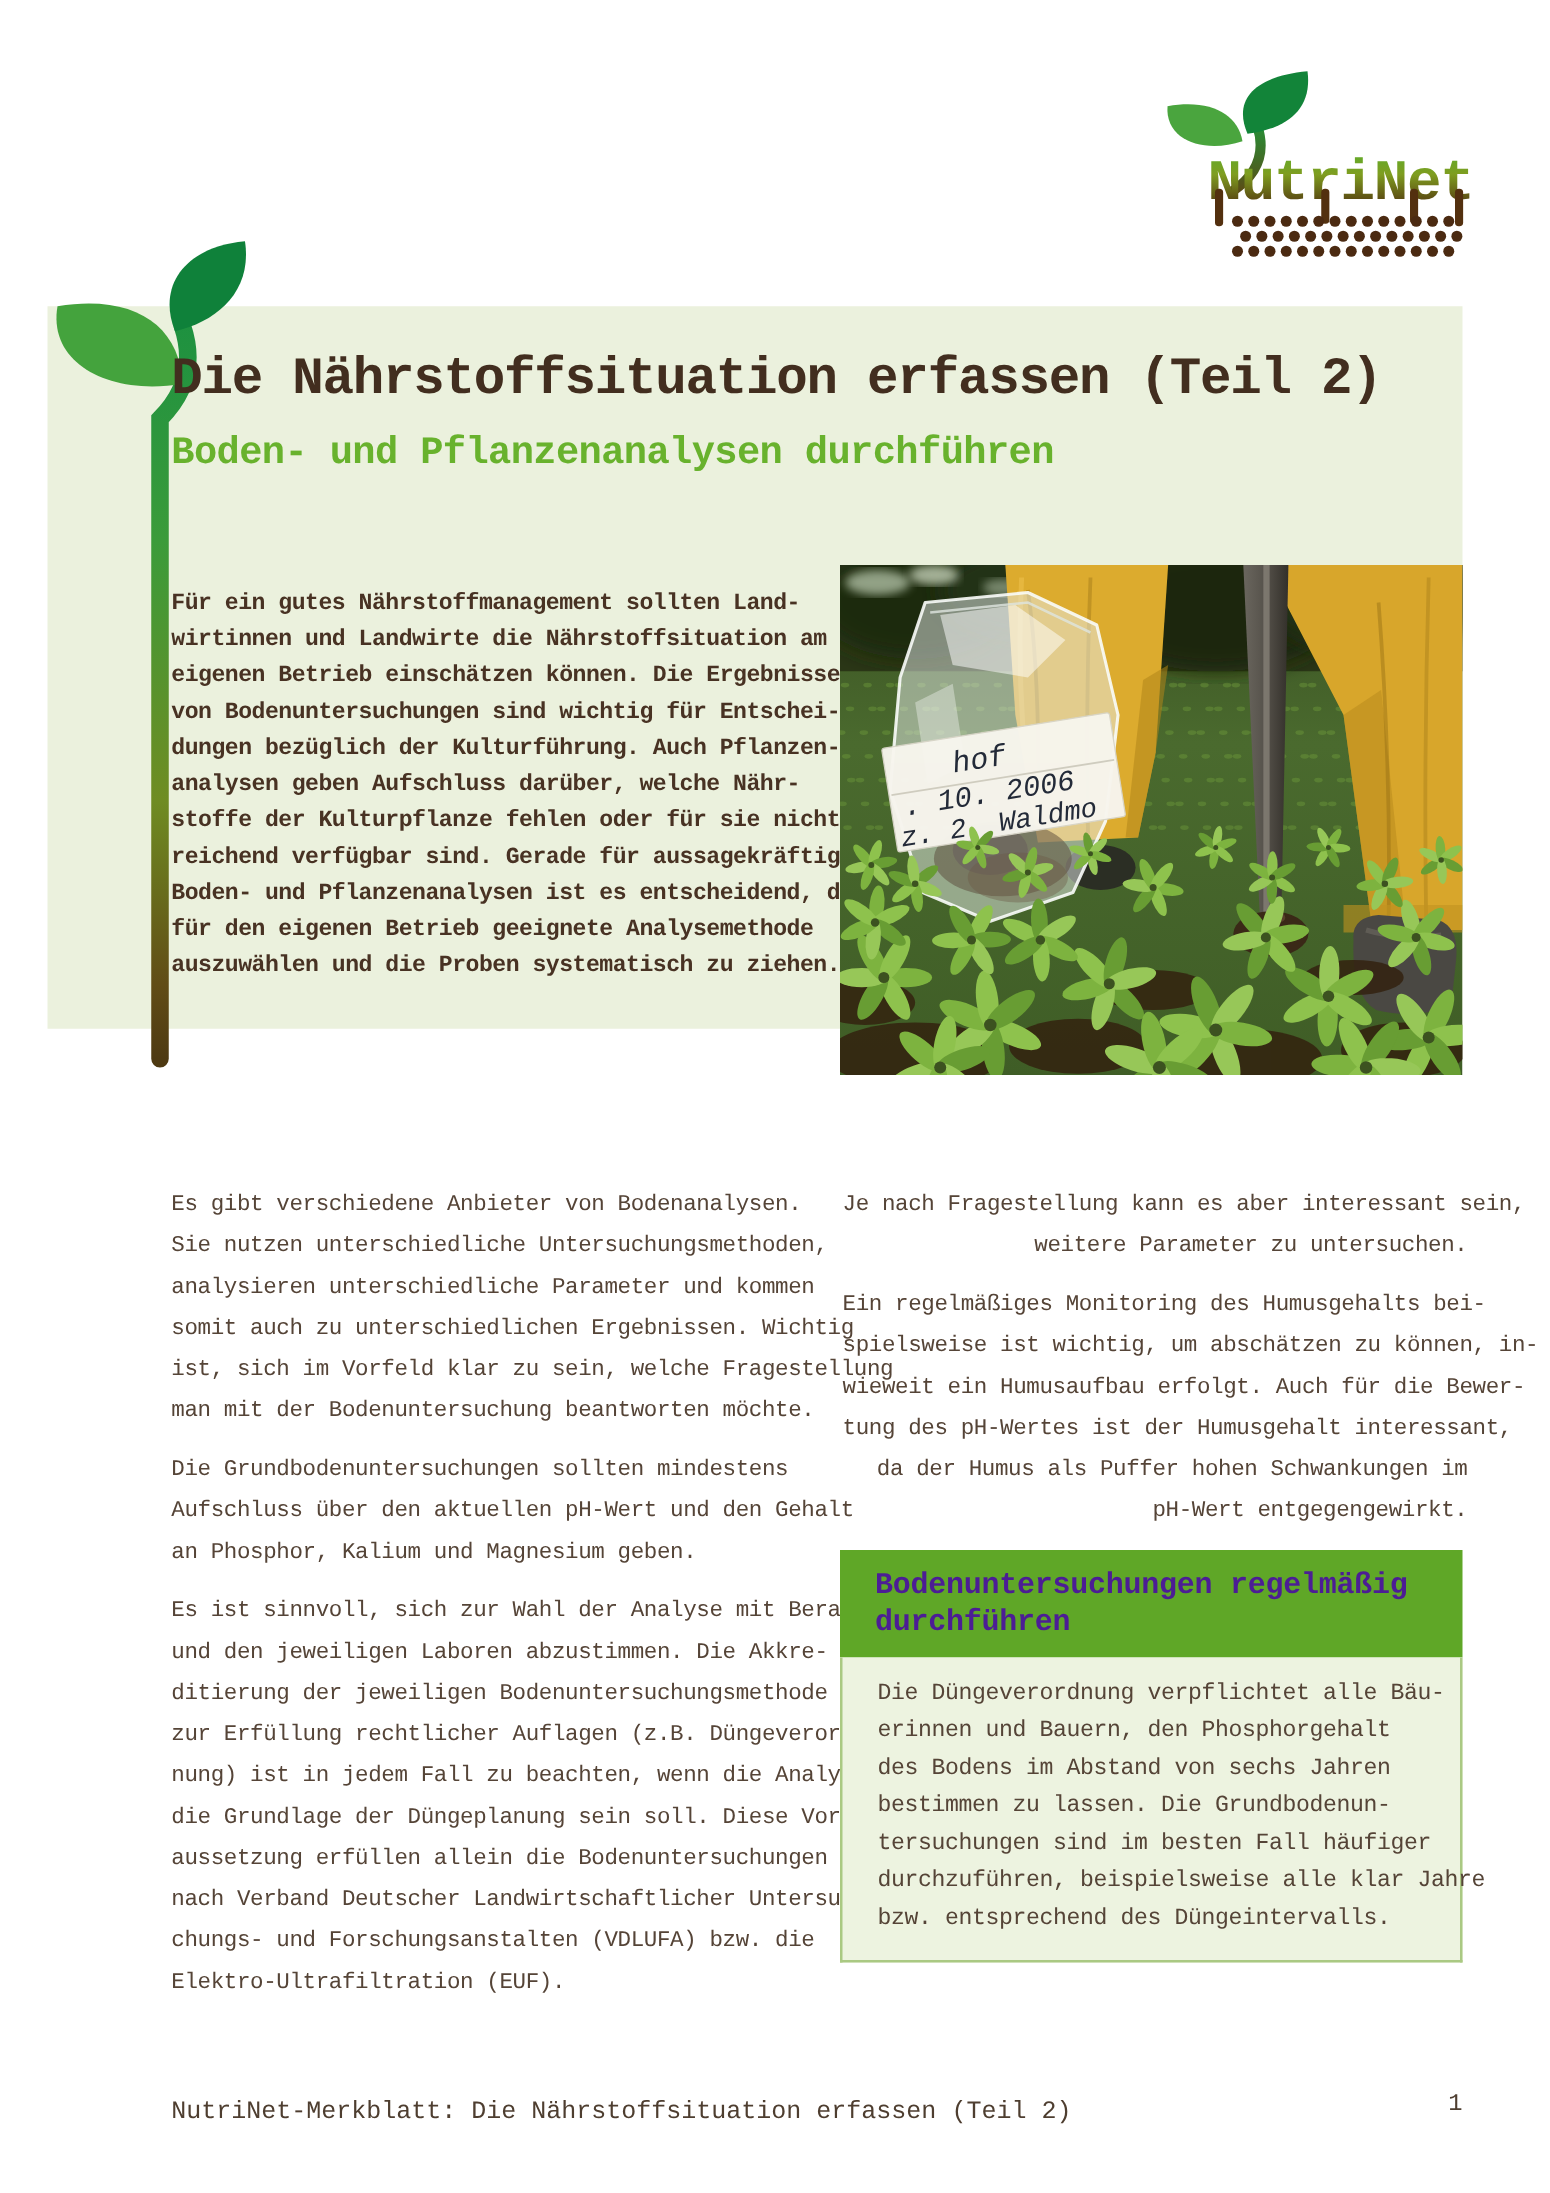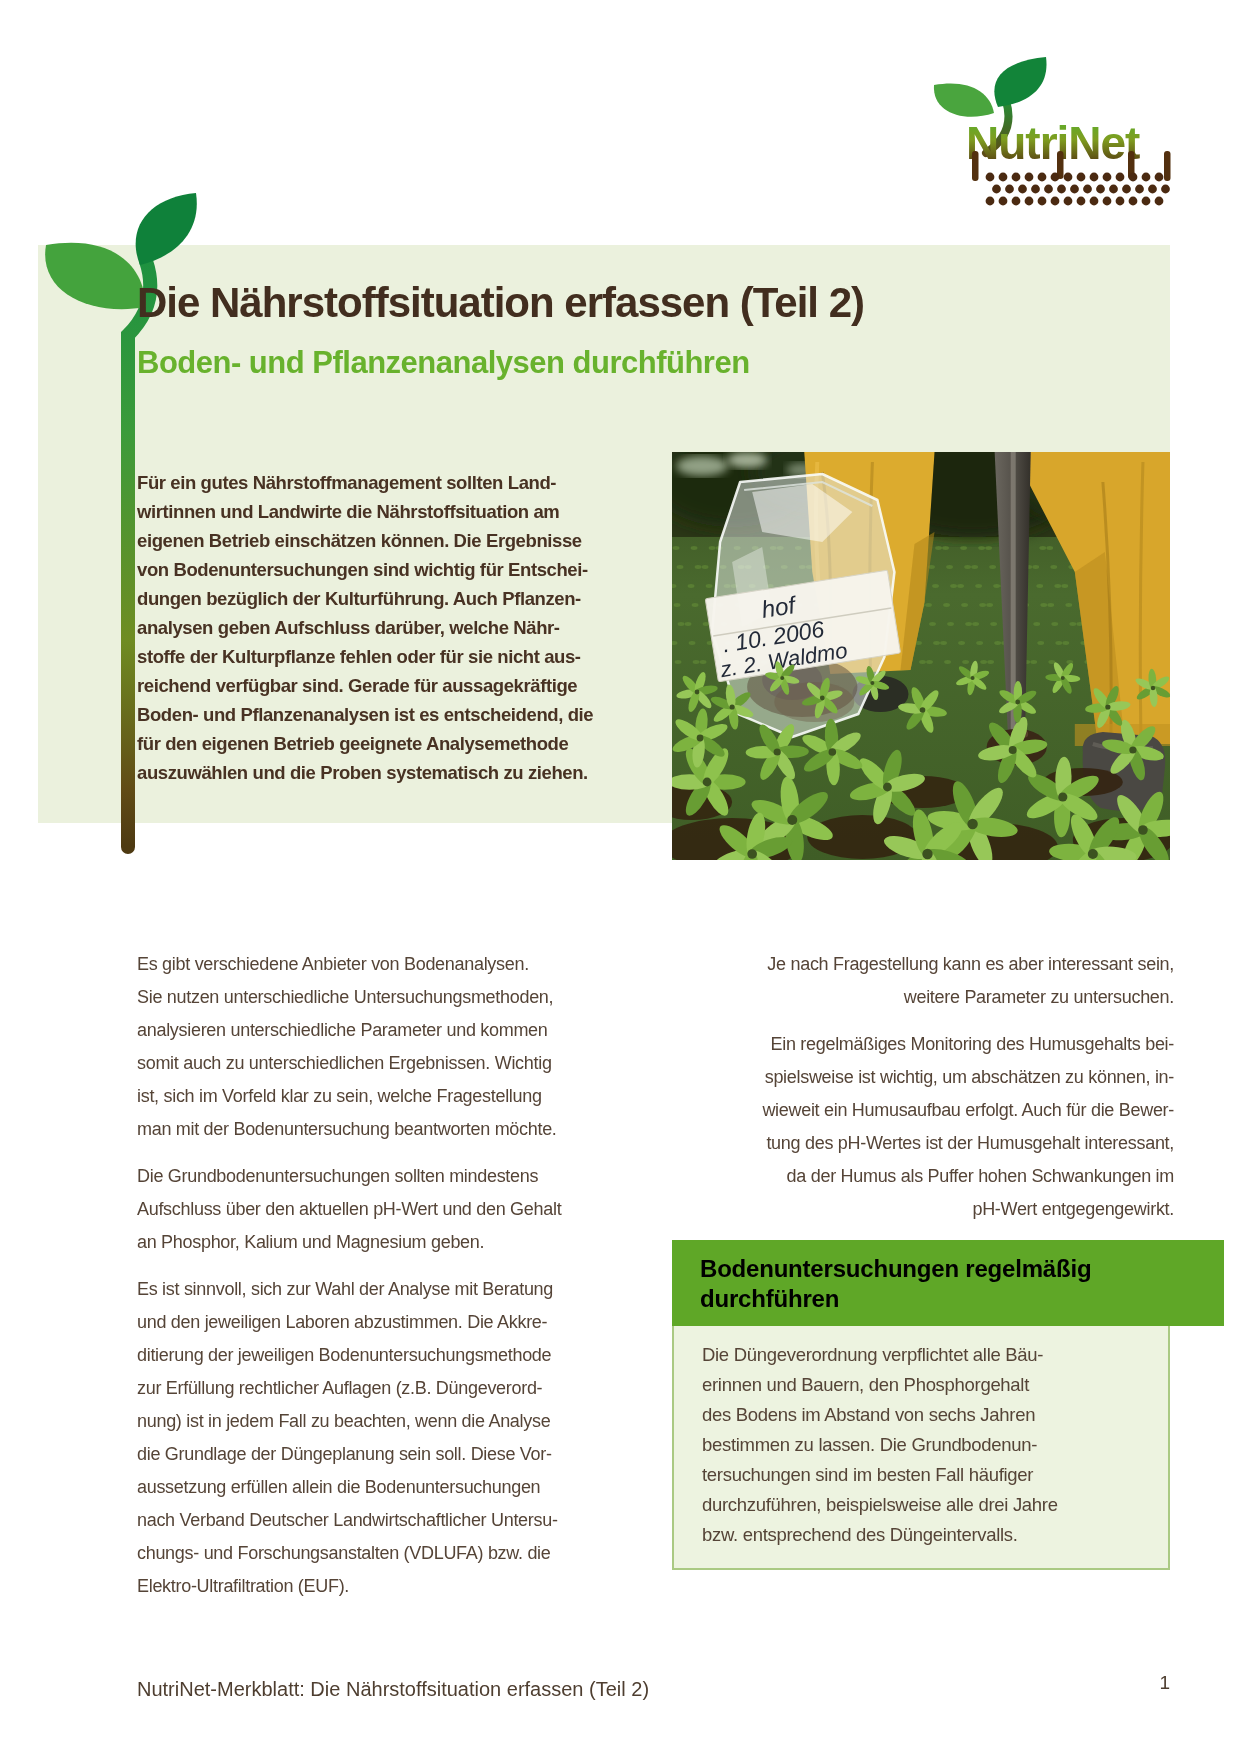--- a/index.html
+++ b/index.html
@@ -1,37 +1,37 @@
 <!DOCTYPE html>
 <html><head>
 <meta charset="utf-8">
 <style>
   html,body{margin:0;padding:0;background:#ffffff;}
   .page{position:relative;width:1240px;height:1754px;background:#ffffff;overflow:hidden;
-        font-family:Liberation Sans, sans-serif;color:#554437;}
+        font-family:Liberation Mono, monospace;color:#554437;}
   .abs{position:absolute;}
   .pre{white-space:pre;margin:0;}
   
   .band{left:38px;top:245px;width:1132px;height:578px;background:#ebf1dd;}
   .title{left:137px;top:280px;font-size:42px;line-height:46px;font-weight:bold;
          color:#422e1f;letter-spacing:-1px;}
   .subtitle{left:137px;top:343px;font-size:31px;line-height:40px;font-weight:bold;
             color:#68b22d;letter-spacing:-0.5px;}
   .intro{left:137px;top:468px;width:470px;font-size:18.5px;line-height:29px;font-weight:bold;
          color:#483223;letter-spacing:-0.4px;}
   
   .heading{left:137px;top:878px;font-size:33px;line-height:42px;font-weight:bold;
            color:#68b22d;letter-spacing:-0.5px;}
   .col{font-size:18px;line-height:33px;letter-spacing:-0.3px;color:#554437;}
   .col p{margin:0 0 14px 0;}
   .col-left{left:137px;top:948px;width:465px;}
   .col-right{left:674px;top:948px;width:500px;text-align:right;}
   
   .callout{left:672px;top:1240px;width:498px;}
-  .callout-header{box-sizing:border-box;width:552px;background:#5fa727;color:#000000;
+  .callout-header{box-sizing:border-box;width:498px;background:#5fa727;color:#4c1d95;
                   font-weight:bold;font-size:24px;line-height:30px;padding:14px 28px 12px 28px;
                   letter-spacing:-0.2px;}
   .callout-body{box-sizing:border-box;width:498px;background:#edf3e0;border:2px solid #aac983;
                 border-top:none;padding:14px 28px 18px 28px;font-size:18.5px;line-height:30px;
                 letter-spacing:-0.3px;color:#554437;}
   
   .footer-left{left:137px;top:1678px;font-size:20px;color:#4e3e30;}
   .footer-page{right:70px;top:1672px;font-size:19px;color:#4e3e30;text-align:right;}
   svg{display:block;}
 </style>
@@ -728,20 +728,20 @@
   </div>
 
   <div class="abs callout">
     <div class="callout-header pre">Bodenuntersuchungen regelmäßig
 durchführen</div>
     <div class="callout-body pre">Die Düngeverordnung verpflichtet alle Bäu-
 erinnen und Bauern, den Phosphorgehalt
 des Bodens im Abstand von sechs Jahren
 bestimmen zu lassen. Die Grundbodenun-
 tersuchungen sind im besten Fall häufiger
-durchzuführen, beispielsweise alle drei Jahre
+durchzuführen, beispielsweise alle klar Jahre
 bzw. entsprechend des Düngeintervalls.</div>
   </div>
 
   <div class="abs footer-left">NutriNet-Merkblatt: Die Nährstoffsituation erfassen (Teil 2)</div>
   <div class="abs footer-page">1</div>
 
 </div>
 
 </body></html>

